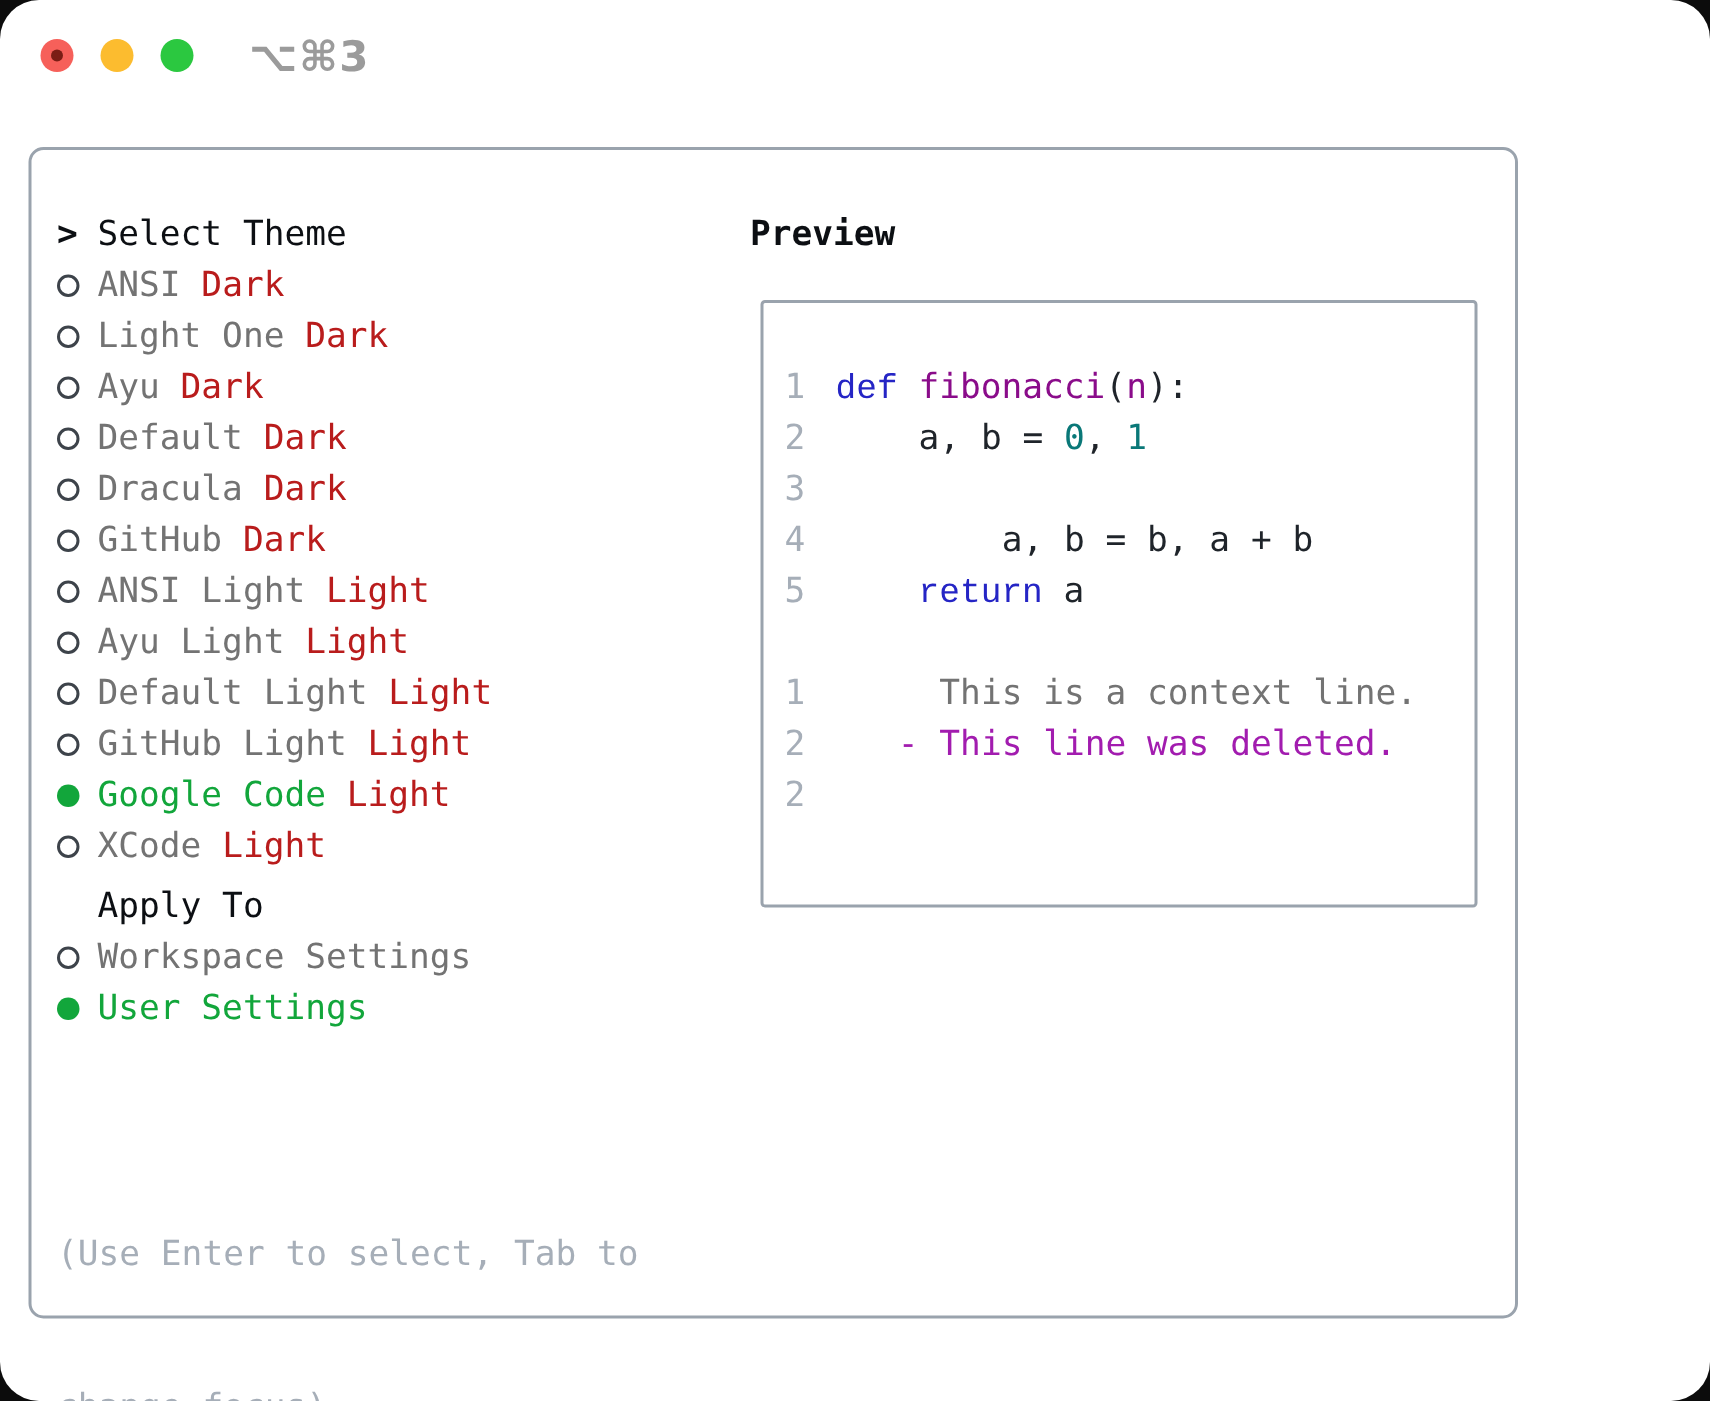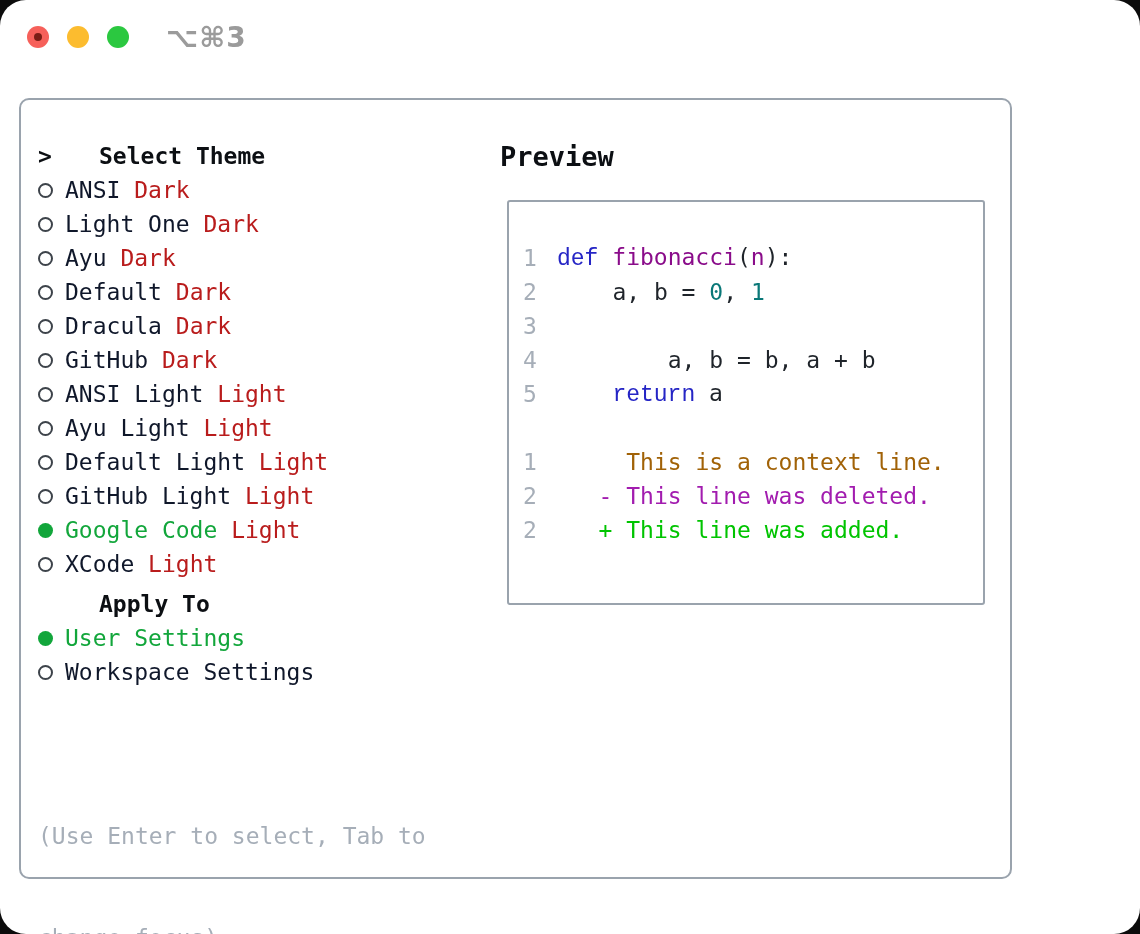--- a/index.html
+++ b/index.html
@@ -34,50 +34,50 @@
     border:2px solid #9aa3ad;border-radius:10px;background:#fff;
   }
   .row{
     display:flex;align-items:center;height:34px;
     font-size:23px;color:#262b31;white-space:pre;
   }
   .marker{width:27px;display:flex;align-items:center;flex:0 0 27px;}
   .ring{width:11px;height:11px;border:2px solid #3d434a;border-radius:50%;}
   .dot{width:15px;height:15px;background:#12a63b;border-radius:50%;}
   .prompt{font-weight:bold;color:#0c0f13;font-size:23px;}
-  .hdr{font-weight:bold;color:#0c0f13;margin-left:34px;}
-  .t-name{color:#0f172a;}
+  .hdr{font-weight:normal;color:#0c0f13;}
+  .t-name{color:#737373;}
   .t-name.sel{color:#12a63b;}
   .t-var{color:#b91c1c;}
   .theme-block{position:absolute;left:17px;top:39px;}
   .apply-block{position:absolute;left:17px;top:487px;}
   .help-block{
     position:absolute;left:17px;top:651px;
     font-size:23px;line-height:34px;color:#a6aeb8;white-space:pre;
   }
   
   .preview-header{
     position:absolute;left:479px;top:39px;height:34px;
     display:flex;align-items:center;
-    font-size:27px;font-weight:bold;color:#0c0f13;
+    font-size:23px;font-weight:bold;color:#0c0f13;
   }
   .preview-box{
     position:absolute;left:486px;top:100px;width:474px;height:401px;
     border:2px solid #9aa3ad;border-radius:3px;background:#fff;
   }
   .code{position:absolute;left:14px;top:39px;right:8px;}
   .cline{display:flex;align-items:center;height:34px;font-size:23px;white-space:pre;}
   .ln{flex:0 0 14px;margin-right:20px;color:#a6aeb8;}
   .ct{color:#1f242a;}
   .tk-kw{color:#2525c5;font-family:Liberation Mono, monospace;}
   .tk-fn{color:#8a0c8a;text-align:center;}
   .tk-lit{color:#0a7878;}
   .tk-plain{color:#1f242a;}
   .diff{margin-top:34px;}
-  .df-ctx{color:#a16207;}
+  .df-ctx{color:#737373;}
   .df-del{color:#a21caf;}
   .df-add{color:#00c400;}
 </style>
 </head>
 <body>
 
 <div class="screen">
 
   <div class="traffic tl-red"></div>
   <div class="traffic tl-yellow"></div>
@@ -108,22 +108,22 @@
           <div class="row"><span class="marker"><span class="ring"></span></span><span class="t-name">XCode</span><span class="t-var"> Light</span></div>
         </div>
     </div>
 
     <div class="apply-block">
       <div class="row">
         <span class="marker"></span>
         <span class="hdr">Apply To</span>
       </div>
       <div>
+          <div class="row"><span class="marker"><span class="ring"></span></span><span class="t-name">Workspace Settings</span></div>
           <div class="row"><span class="marker"><span class="dot"></span></span><span class="t-name sel">User Settings</span></div>
-          <div class="row"><span class="marker"><span class="ring"></span></span><span class="t-name">Workspace Settings</span></div>
         </div>
     </div>
 
     <div class="help-block">
       <div>(Use Enter to select, Tab to</div>
       <div>change focus)</div>
     </div>
 
     <div class="preview-header">Preview</div>
     <div class="preview-box">
@@ -131,19 +131,19 @@
         <div>
             <div class="cline"><span class="ln">1</span><span class="ct"><span class="tk-kw">def</span><span class="tk-plain"> </span><span class="tk-fn">fibonacci</span><span class="tk-plain">(</span><span class="tk-fn">n</span><span class="tk-plain">):</span></span></div>
             <div class="cline"><span class="ln">2</span><span class="ct"><span class="tk-plain">    a, b = </span><span class="tk-lit">0</span><span class="tk-plain">, </span><span class="tk-lit">1</span></span></div>
             <div class="cline"><span class="ln">3</span></div>
             <div class="cline"><span class="ln">4</span><span class="ct"><span class="tk-plain">        a, b = b, a + b</span></span></div>
             <div class="cline"><span class="ln">5</span><span class="ct"><span class="tk-plain">    </span><span class="tk-kw">return</span><span class="tk-plain"> a</span></span></div>
           </div>
         <div class="diff">
             <div class="cline"><span class="ln">1</span><span class="df-ctx">     This is a context line.</span></div>
             <div class="cline"><span class="ln">2</span><span class="df-del">   - This line was deleted.</span></div>
-            <div class="cline"><span class="ln">2</span><span class="df-add">   + This line was added.</span></div>
+            <div class="cline"><span class="ln">2</span></div>
           </div>
       </div>
     </div>
 
   </div>
 </div>
 
 </body></html>

